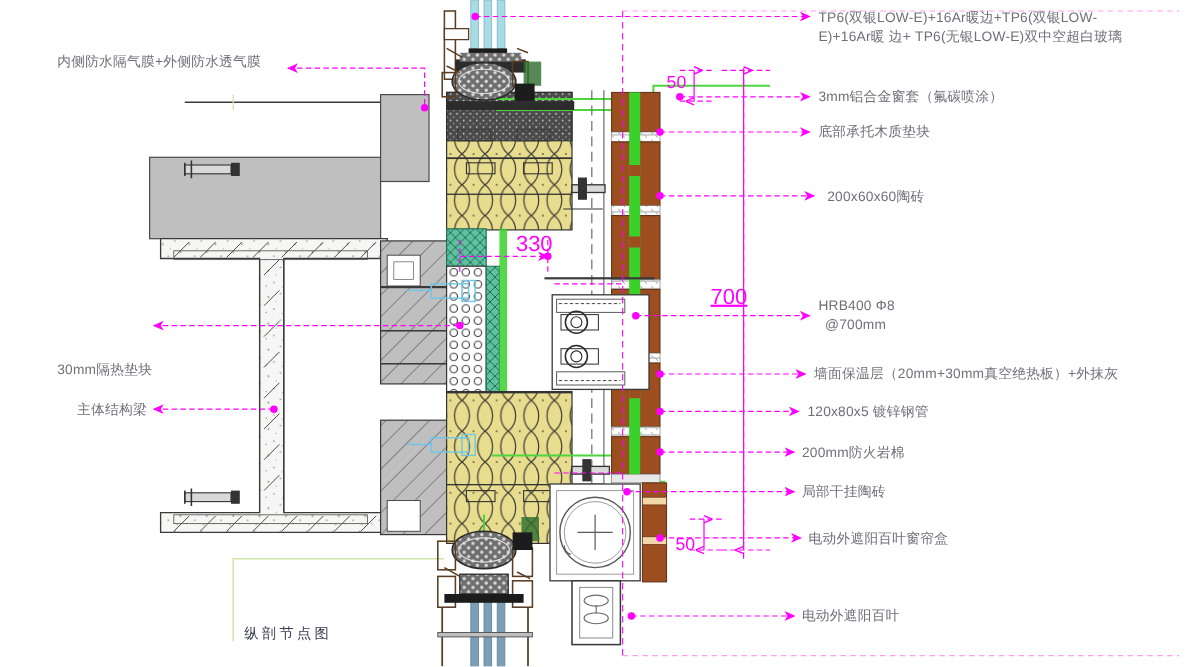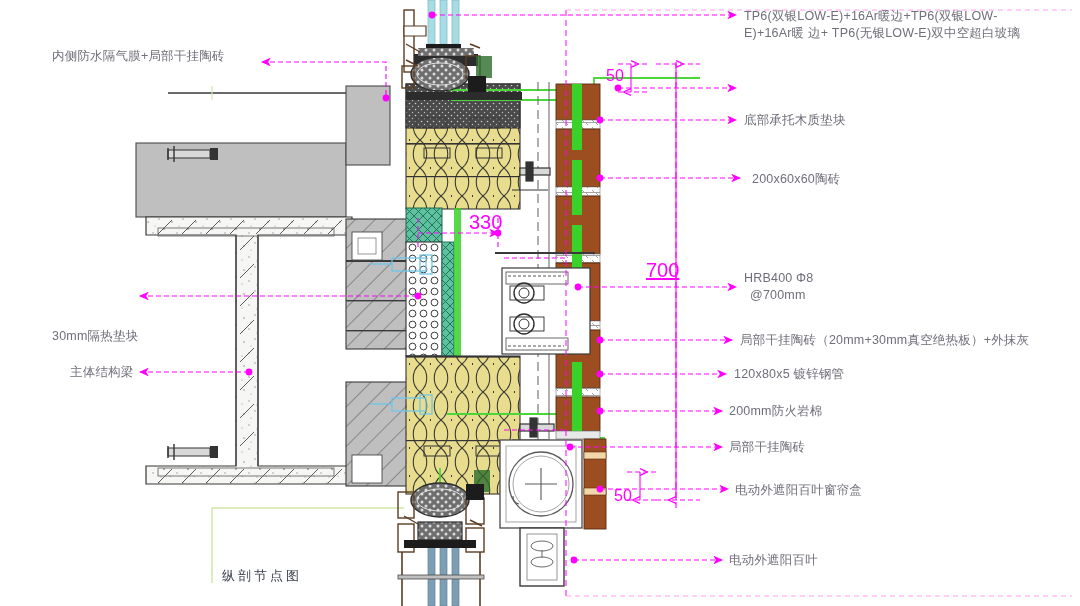--- a/index.html
+++ b/index.html
@@ -424,38 +424,39 @@
     <path d="M504,258 L566,258"></path>
     <path d="M504,430 L566,430"></path>
   </g>
 
   <g stroke="#ff9ff0" stroke-width="1" stroke-dasharray="5 4" fill="none">
     <line x1="566" y1="10" x2="1072" y2="10"></line>
     <line x1="566" y1="596" x2="1072" y2="596"></line>
   </g>
 </svg>
 
-<div class="lbl" style="left:52px;top:48px;">内侧防水隔气膜+局部干挂陶砖</div>
+<div class="lbl" style="left:52px;top:48px;">内侧防水隔气膜+外侧防水透气膜</div>
 <div class="lbl" style="left:52px;top:288px;margin-top:40px;">30mm隔热垫块</div>
 <div class="lbl" style="left:70px;top:364px;">主体结构梁</div>
 
 <div class="lbl wrap" style="left:744px;top:8px;width:300px;">
   <span>TP6(双银LOW-E)+16Ar暖边+TP6(双银LOW-E)+16Ar暖</span>
   <span>边+ TP6(无银LOW-E)双中空超白玻璃</span>
 </div>
 
+<div class="lbl" style="left:744px;top:80px;">3mm铝合金窗套（氟碳喷涂）</div>
 <div class="lbl" style="left:744px;top:112px;">底部承托木质垫块</div>
 <div class="lbl" style="left:752px;top:171px;">200x60x60陶砖</div>
 
 <div class="lbl" style="left:744px;top:270px;">
   <div>HRB400 Φ8</div>
   <div style="padding-left:6px;">@700mm</div>
 </div>
 
-<div class="lbl" style="left:740px;top:332px;">局部干挂陶砖（20mm+30mm真空绝热板）+外抹灰</div>
+<div class="lbl" style="left:740px;top:332px;">墙面保温层（20mm+30mm真空绝热板）+外抹灰</div>
 <div class="lbl" style="left:734px;top:366px;">120x80x5 镀锌钢管</div>
 <div class="lbl" style="left:729px;top:403px;">200mm防火岩棉</div>
 <div class="lbl" style="left:729px;top:439px;">局部干挂陶砖</div>
 <div class="lbl" style="left:735px;top:482px;">电动外遮阳百叶窗帘盒</div>
 <div class="lbl" style="left:729px;top:552px;">电动外遮阳百叶</div>
 
 <div class="dim" style="left:469px;top:214px;">330</div>
 <div class="dim" style="left:646px;top:262px;text-decoration:underline;">700</div>
 <div class="dim small" style="left:606px;top:67px;">50</div>
 <div class="dim small" style="left:614px;top:487px;">50</div>

